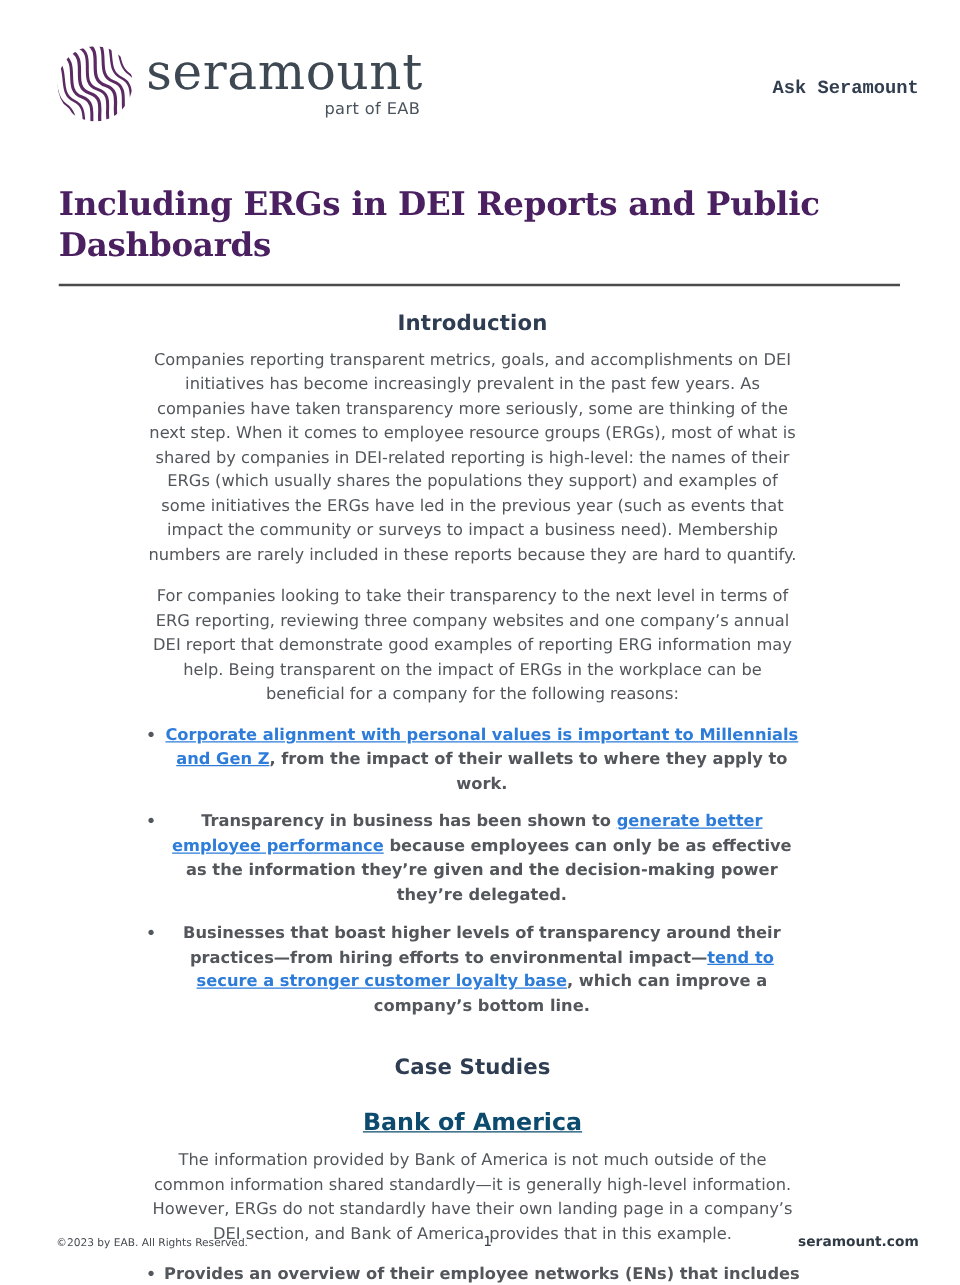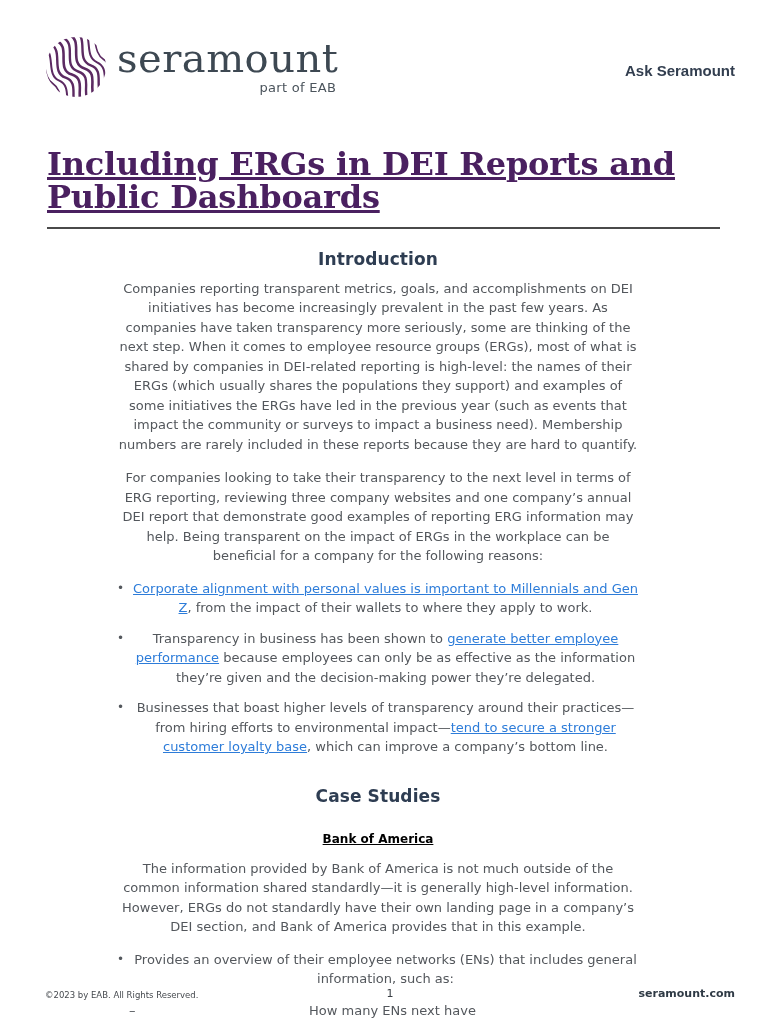--- a/index.html
+++ b/index.html
@@ -24,34 +24,33 @@
   .logo-wordmark {
     font-family:"DejaVu Serif", serif;
     font-size:40px; line-height:44px; font-weight:400;
     color:#3d4852; letter-spacing:0.5px;
   }
   .logo-sub {
     font-size:13px; color:#4b545c; letter-spacing:0.3px;
     margin-top:0px; margin-right:2px;
   }
   .ask {
-    font-family:Liberation Sans, sans-serif;
+    font-family:Liberation Mono, monospace;
     font-weight:700; font-size:15px; color:#323e4f;
     margin-top:26px; text-decoration:none;
   }
 
   
   .doc-title {
     margin:50px 48px 0 47px;
     font-family:"DejaVu Serif", serif;
     font-weight:700;
-    font-size:32px; line-height:33px;
+    font-size:26px; line-height:33px;
     color:#4a2060;
     letter-spacing:-0.2px;
-    text-decoration:underline;
   }
   .title-rule {
     margin:13px 48px 0 47px;
     border:none; border-top:2px solid #4a4a4a;
     height:0;
   }
 
   
   .content {
     margin-left:116px;
@@ -69,25 +68,25 @@
   .h-case { margin-top:30px; }
   .content p { margin-top:9px; }
   .p-gap { margin-top:14px !important; }
 
   a.link, .link {
     color:#2d7cd9; text-decoration:underline; cursor:pointer;
   }
   .sub-link {
     display:inline-block;
     margin-top:24px;
-    font-size:12px; font-weight:700;
-    color:#000000; text-decoration:underline; cursor:pointer;
+    font-size:19px; font-weight:700;
+    color:#0c4a6e; text-decoration:underline; cursor:pointer;
   }
 
-  ul.bullets { list-style:none; margin-top:13px; }
+  ul.bullets { list-style:none; margin-top:13px;font-weight:bold; }
   ul.bullets > li { position:relative; padding-left:15px; }
   ul.bullets > li + li { margin-top:11px; }
   ul.bullets > li::before {
     content:"•"; position:absolute; left:1px; top:0;
     color:#53575c; font-size:12px;
   }
 
   ul.dashes { list-style:none; margin-top:12px; margin-left:13px; }
   ul.dashes > li { position:relative; padding-left:16px; }
   ul.dashes > li::before {

